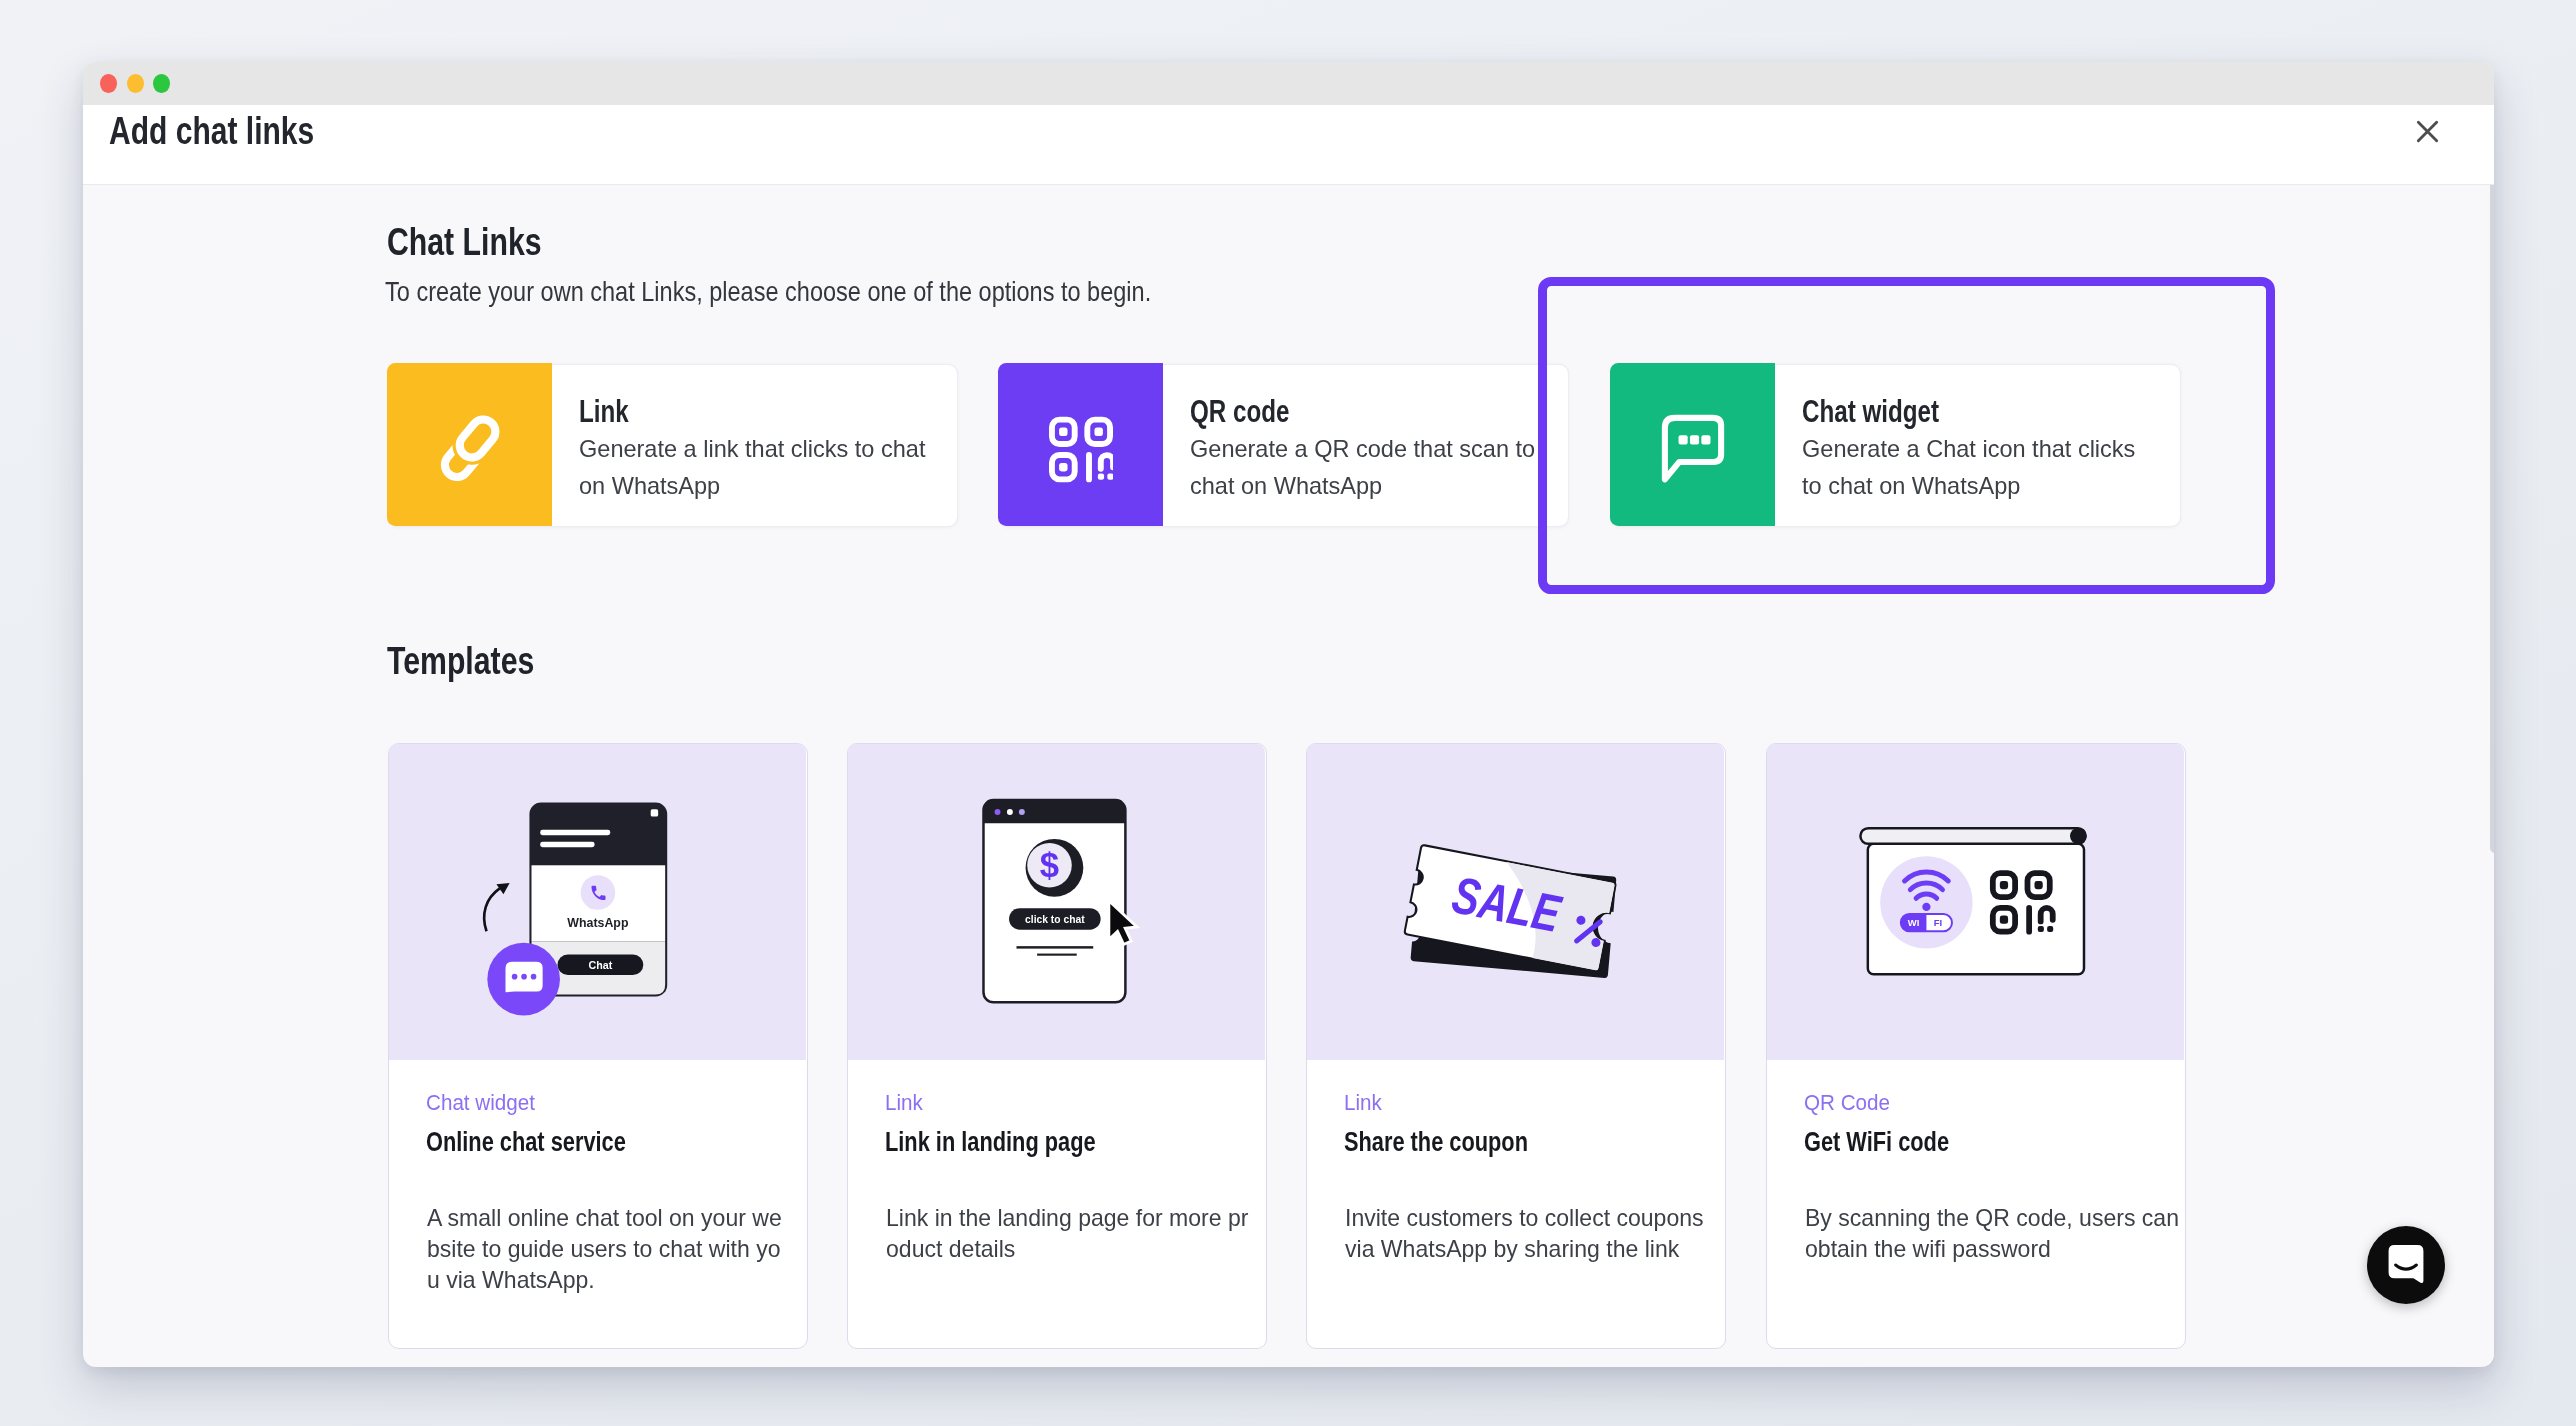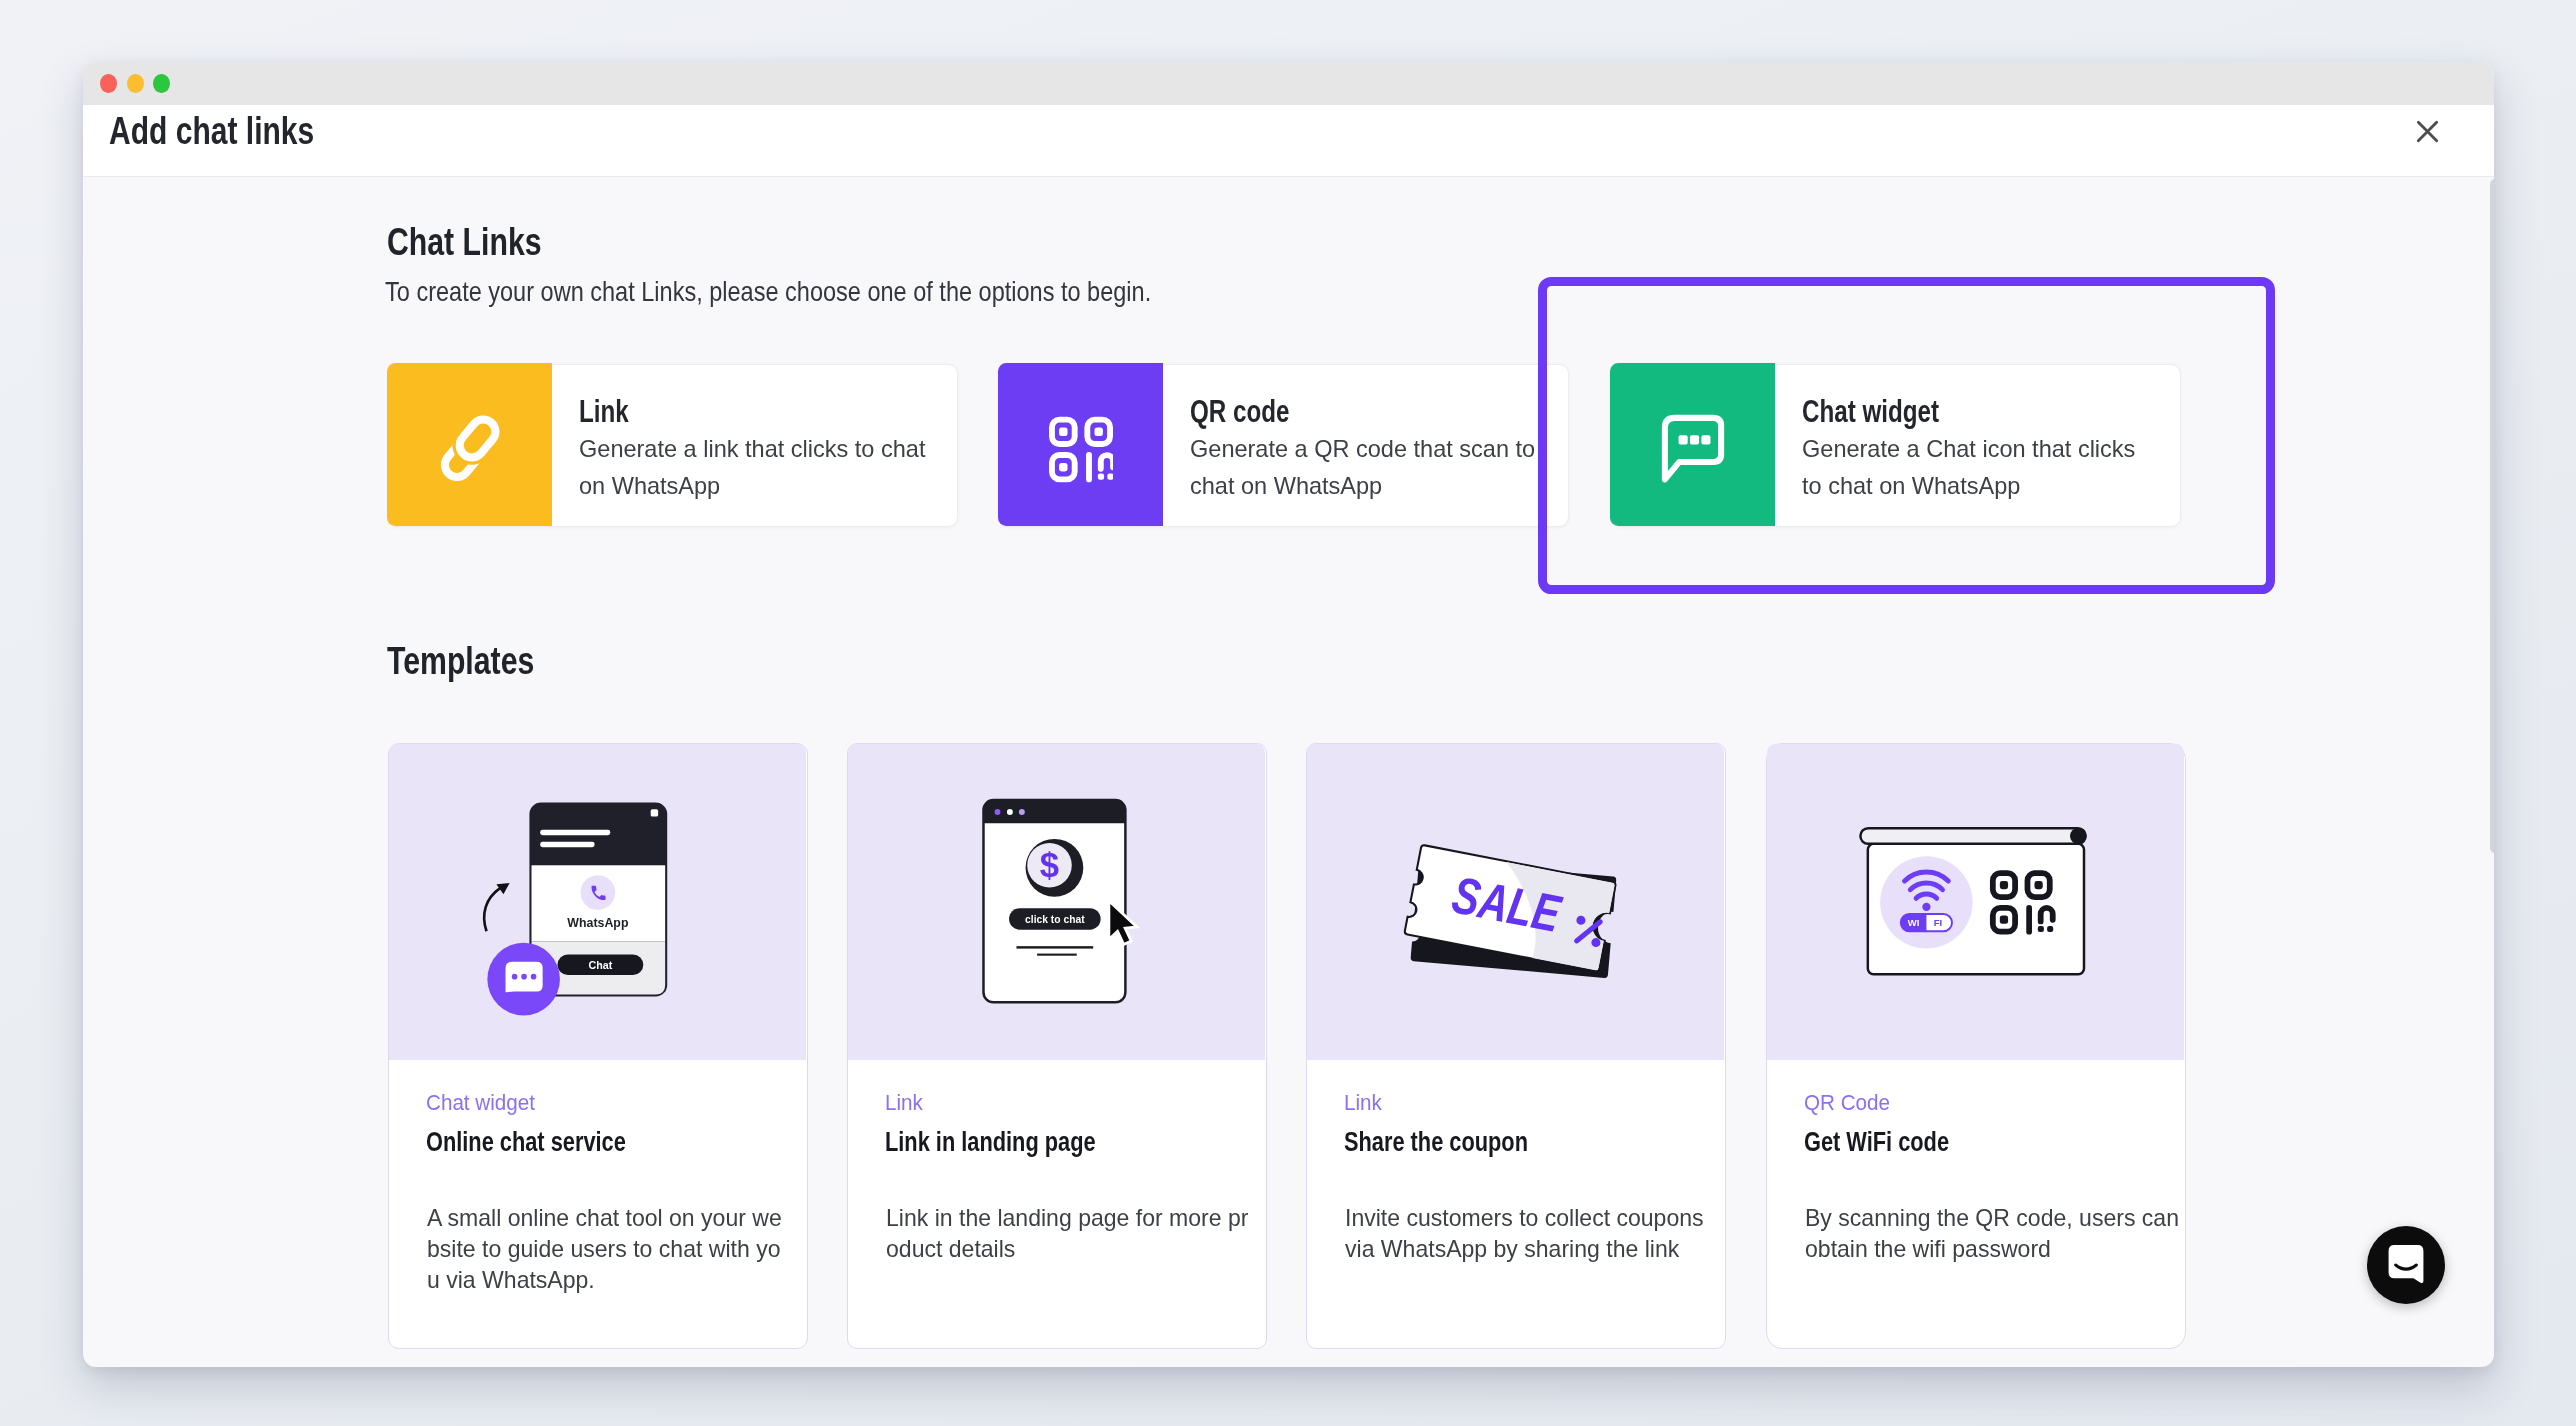--- a/index.html
+++ b/index.html
@@ -5,21 +5,21 @@
 * { margin:0; padding:0; box-sizing:border-box; }
 html,body { width:2576px; height:1426px; }
 body { font-family:"Liberation Sans", sans-serif; background:#edf0f4; overflow:hidden; }
 #page { position:relative; width:2576px; height:1426px; background:linear-gradient(160deg,#f0f2f6 0%,#e9edf2 55%,#e4e8ef 100%); }
 #win { position:absolute; left:83px; top:62px; width:2411px; height:1305px; background:#f8f8fb; border-radius:13.2px; overflow:hidden; box-shadow:0 20px 46px rgba(45,50,85,0.20), 0 4.1px 13.2px rgba(45,50,85,0.08); }
 #titlebar { position:absolute; left:0; top:0; width:100%; height:43px; background:#e6e6e6; }
 .dot { position:absolute; top:11.6px; width:16.5px; height:19px; border-radius:50%; }
 #dot-r { left:17.3px; background:#f9615b; }
 #dot-y { left:44px; background:#fcbe30; }
 #dot-g { left:70px; background:#2bc73f; }
-#header { position:absolute; left:0; top:43px; width:100%; height:72px; background:#ffffff; border-bottom:1.7px solid #e9e9ee; }
+#header { position:absolute; left:0; top:43px; width:100%; height:80px; background:#ffffff; border-bottom:1.7px solid #e9e9ee; }
 #hdr-title { position:absolute; left:26.4px; top:5px; font-size:39px; font-weight:700; color:#23262c; line-height:41px; transform:scaleX(0.77); transform-origin:0 0; }
 #close-x { position:absolute; left:2332px; top:14px; width:25px; height:25px; }
 #body { position:absolute; left:8px; top:115px; width:100%; height:1188px; background:#f8f8fb; }
 .h-sec { position:absolute; font-size:39px; font-weight:700; color:#202329; line-height:39px; transform:scaleX(0.775); transform-origin:0 0; }
 #h-chatlinks { left:296px; top:45px; }
 #h-templates { left:296px; top:464px; }
 #subtitle { position:absolute; left:294px; top:101px; font-size:28px; color:#33363c; line-height:28px; transform:scaleX(0.84); transform-origin:0 0; }
 .opt-card { position:absolute; top:187px; width:570px; height:163px; background:#ffffff; border:1.7px solid #ececf1; border-radius:10px; display:flex; box-shadow:0 0.8px 3.3px rgba(60,60,90,0.05); }
 .opt-icon { width:165px; flex:none; border-radius:8.3px 0 0 8.3px; display:flex; align-items:center; justify-content:center; margin:-1.7px 0 0 -1.7px; height:163px; }
 .opt-body { padding:30px 0 0 26.4px; }
@@ -27,21 +27,21 @@
 .opt-desc { font-size:24px; color:#3d4147; line-height:37px; margin-top:1.7px; white-space:nowrap; transform:scaleX(0.98); transform-origin:0 0; }
 #oc1 { left:297px; } #oc1 .opt-icon { background:#fbbc20; }
 #oc2 { left:908px; } #oc2 .opt-icon { background:#6c3df2; }
 #oc3 { left:1520px; } #oc3 .opt-icon { background:#12ba80; }
 #annot { position:absolute; left:1447px; top:100px; width:737px; height:317px; border:9px solid #6c3af4; border-radius:13.2px; }
 .tpl-card { position:absolute; top:566px; width:420px; height:606px; background:#ffffff; border:1.7px solid #ded9ef; border-radius:10px; }
 .tpl-img { position:absolute; left:0; top:0; width:417px; height:316px; background:#eae4f8; border-radius:8.3px 8.3px 0 0; }
 .tpl-label { position:absolute; left:37px; top:348px; font-size:21.5px; color:#8b70f2; line-height:23px; transform:scaleX(0.96); transform-origin:0 0; }
 .tpl-title { position:absolute; left:37px; top:382px; font-size:28px; font-weight:700; color:#17191f; line-height:31px; transform:scaleX(0.778); transform-origin:0 0; }
 .tpl-body { position:absolute; left:38px; top:458px; font-size:24px; color:#3d4147; line-height:31px; white-space:nowrap; transform:scaleX(0.96); transform-origin:0 0; }
-#tc1 { left:297px;border-radius:11px; } #tc2 { left:756px; } #tc3 { left:1215px; } #tc4 { left:1675px;border-radius:17px; }
+#tc1 { left:297px;border-radius:11px; } #tc2 { left:756px; } #tc3 { left:1215px; } #tc4 { left:1675px; }
 #sbthumb { position:absolute; left:2399px; top:1.7px; width:10px; height:674px; background:#d4d5db; border-radius:5px; }
 #intercom { position:absolute; left:2367px; top:1226px; width:78px; height:78px; border-radius:50%; background:#0c0c0d; box-shadow:0 3.3px 11.6px rgba(0,0,0,0.25); }
 </style>
 </head>
 <body>
 <div id="page">
   <div id="win">
     <div id="body">
       <div class="h-sec" id="h-chatlinks">Chat Links</div>
       <div id="subtitle">To create your own chat Links, please choose one of the options to begin.</div>

